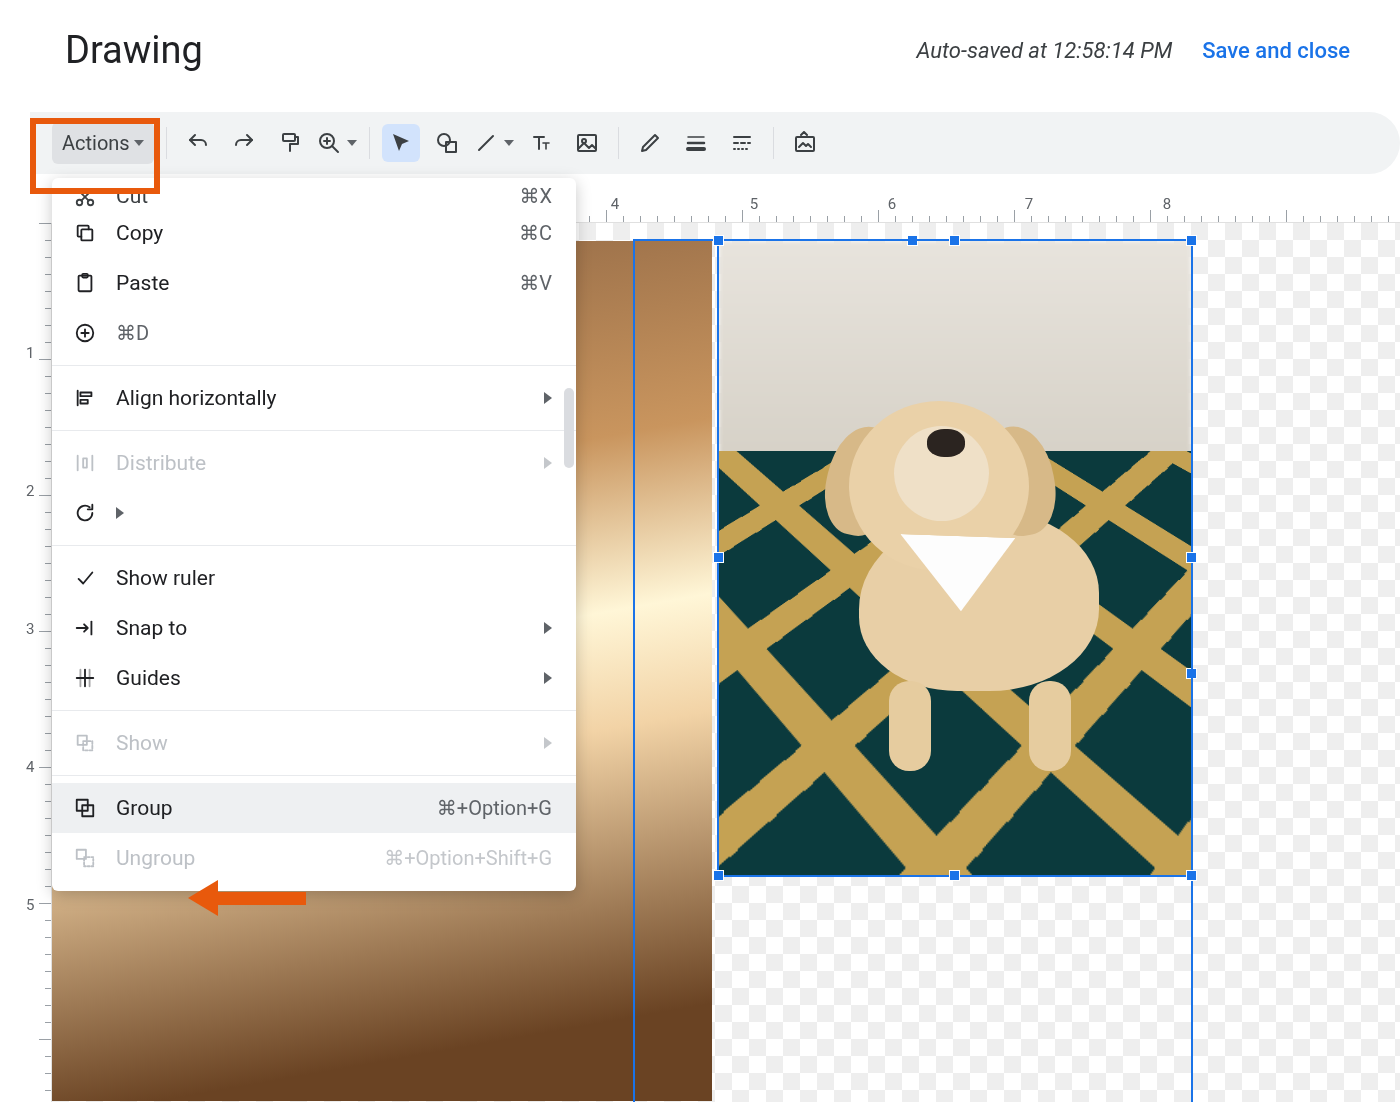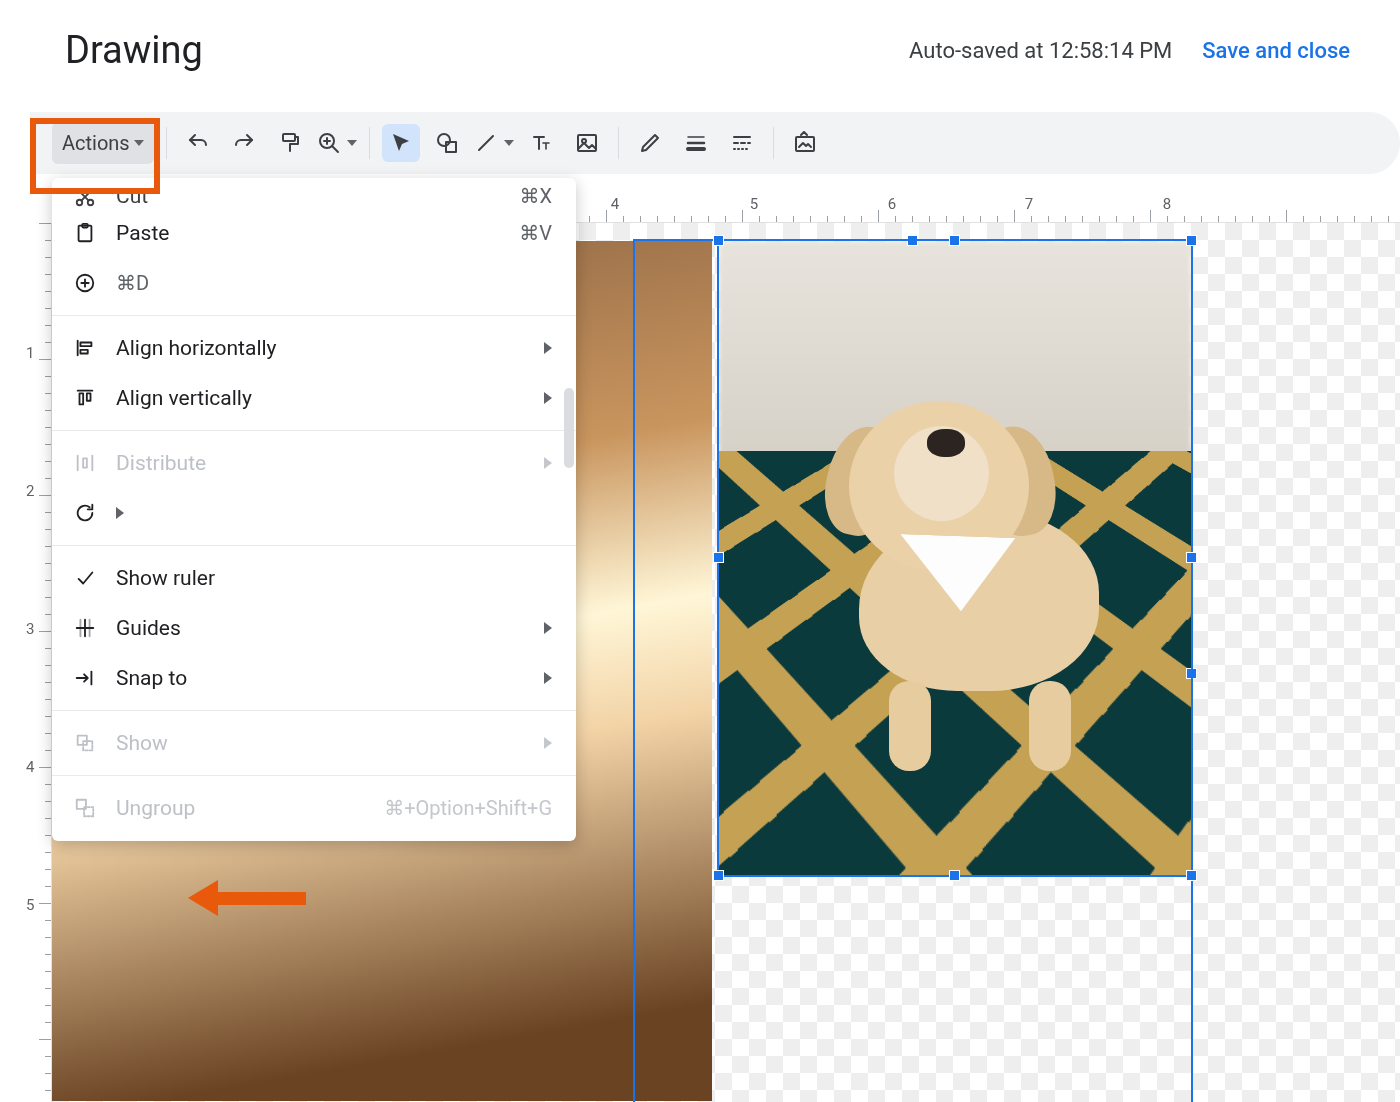--- a/index.html
+++ b/index.html
@@ -1,21 +1,21 @@
 <!DOCTYPE html>
 <html><head>
 <meta charset="utf-8">
 <style>
 * { box-sizing: border-box; margin: 0; padding: 0; }
 body { font-family: 'Google Sans', Roboto, Arial, sans-serif; background: #fff; overflow: hidden; width: 1400px; height: 1102px; position: relative; }
 
 .header { display: flex; align-items: center; justify-content: space-between; padding: 28px 50px 40px 65px; }
 .title { font-size: 38px; color: #202124; font-weight: 400; }
 .save-area { display: flex; align-items: center; gap: 30px; font-size: 22px; }
-.autosave { color: #3c4043; }
+.autosave { color: #3c4043; font-style: italic; }
 .save-close { color: #1a73e8; cursor: pointer; font-weight: 500; }
 
 .toolbar { background: #f1f3f4; border-radius: 0 40px 40px 0; margin-left: 30px; margin-right: 0px; height: 62px; display: flex; align-items: center; padding: 0 12px; position: relative; }
 .toolbar-btn { display: flex; align-items: center; justify-content: center; height: 38px; min-width: 38px; border-radius: 6px; color: #3c4043; cursor: pointer; margin: 12px 4px; }
 .toolbar-btn.active { background: #d2e3fc; }
 .toolbar-btn.actions { background: #dfe1e4; padding: 0 10px; font-size: 20px; color: #3c4043; gap: 4px; margin-left: 10px; height: 42px;}
 .toolbar-sep { width: 1px; height: 32px; background: #dadce0; margin: 0 8px; }
 .caret-down { width: 0; height: 0; border-left: 5px solid transparent; border-right: 5px solid transparent; border-top: 6px solid #5f6368; }
 svg.ticon { width: 24px; height: 24px; stroke: #3c4043; stroke-width: 2; fill: none; stroke-linecap: round; stroke-linejoin: round; }
 svg.ticon.filled { fill: #3c4043; stroke: none; }
@@ -383,20 +383,30 @@
           <circle cx="18" cy="18" r="3"></circle>
           <path d="M8 16L20 4M16 16L4 4"></path>
         </svg>
       </span>
     <span class="mlabel">Cut</span>
     <span class="mshort">⌘X</span>
   </div>
   <div class="mrow">
     <span class="micon">
         <svg class="micon-svg" viewBox="0 0 24 24">
+          <rect x="8" y="8" width="12" height="12" rx="1"></rect>
+          <path d="M16 8V5a1 1 0 0 0-1-1H5a1 1 0 0 0-1 1v10a1 1 0 0 0 1 1h3"></path>
+        </svg>
+      </span>
+    <span class="mlabel">Copy</span>
+    <span class="mshort">⌘C</span>
+  </div>
+  <div class="mrow">
+    <span class="micon">
+        <svg class="micon-svg" viewBox="0 0 24 24">
           <rect x="5" y="4" width="14" height="17" rx="1"></rect>
           <rect x="9" y="2" width="6" height="4" rx="1"></rect>
         </svg>
       </span>
     <span class="mlabel">Paste</span>
     <span class="mshort">⌘V</span>
   </div>
   <div class="mrow">
     <span class="micon">
         <svg class="micon-svg" viewBox="0 0 24 24">
@@ -412,31 +422,20 @@
     <span class="micon">
         <svg class="micon-svg" viewBox="0 0 24 24">
           <line x1="4" y1="4" x2="4" y2="20"></line>
           <rect x="7" y="6" width="12" height="4"></rect>
           <rect x="7" y="14" width="8" height="4"></rect>
         </svg>
       </span>
     <span class="mlabel">Align horizontally</span>
     <span class="msub"></span>
   </div>
-  <div class="mrow">
-    <span class="micon">
-        <svg class="micon-svg" viewBox="0 0 24 24">
-          <line x1="4" y1="4" x2="20" y2="4"></line>
-          <rect x="6" y="7" width="4" height="12"></rect>
-          <rect x="14" y="7" width="4" height="8"></rect>
-        </svg>
-      </span>
-    <span class="mlabel">Align vertically</span>
-    <span class="msub"></span>
-  </div>
   <div class="mdiv"></div>
   <div class="mrow disabled">
     <span class="micon">
         <svg class="micon-svg" viewBox="0 0 24 24">
           <line x1="4" y1="4" x2="4" y2="20"></line>
           <line x1="20" y1="4" x2="20" y2="20"></line>
           <rect x="10" y="7" width="4" height="10"></rect>
         </svg>
       </span>
     <span class="mlabel">Distribute</span>
@@ -452,56 +451,66 @@
     <span class="msub"></span>
   </div>
   <div class="mdiv"></div>
   <div class="mrow">
     <span class="micon">
         <svg class="micon-svg" viewBox="0 0 24 24">
           <polyline points="5 13 10 18 20 6"></polyline>
         </svg>
       </span>
     <span class="mlabel">Show ruler</span>
+  </div>
+  <div class="mrow">
+    <span class="micon">
+        <svg class="micon-svg" viewBox="0 0 24 24">
+          <line x1="3" y1="12" x2="14" y2="12"></line>
+          <polyline points="11 8 15 12 11 16"></polyline>
+          <line x1="19" y1="5" x2="19" y2="19"></line>
+        </svg>
+      </span>
+    <span class="mlabel">Snap to</span>
+    <span class="msub"></span>
   </div>
   <div class="mrow">
     <span class="micon">
         <svg class="micon-svg" viewBox="0 0 24 24">
           <line x1="12" y1="3" x2="12" y2="21"></line>
           <line x1="3" y1="12" x2="21" y2="12"></line>
           <line x1="7" y1="3" x2="7" y2="21" stroke-opacity=".4"></line>
           <line x1="17" y1="3" x2="17" y2="21" stroke-opacity=".4"></line>
         </svg>
       </span>
     <span class="mlabel">Guides</span>
     <span class="msub"></span>
   </div>
-  <div class="mrow">
-    <span class="micon">
-        <svg class="micon-svg" viewBox="0 0 24 24">
-          <line x1="3" y1="12" x2="14" y2="12"></line>
-          <polyline points="11 8 15 12 11 16"></polyline>
-          <line x1="19" y1="5" x2="19" y2="19"></line>
-        </svg>
-      </span>
-    <span class="mlabel">Snap to</span>
-    <span class="msub"></span>
-  </div>
   <div class="mdiv"></div>
   <div class="mrow disabled">
     <span class="micon">
         <svg class="micon-svg" viewBox="0 0 24 24">
           <rect x="4" y="4" width="10" height="10"></rect>
           <rect x="10" y="10" width="10" height="10" stroke-dasharray="3 2"></rect>
         </svg>
       </span>
     <span class="mlabel">Show</span>
     <span class="msub"></span>
   </div>
   <div class="mdiv"></div>
+  <div class="mrow hover">
+    <span class="micon">
+        <svg class="micon-svg" viewBox="0 0 24 24">
+          <rect x="3" y="3" width="12" height="12"></rect>
+          <rect x="9" y="9" width="12" height="12"></rect>
+        </svg>
+      </span>
+    <span class="mlabel">Group</span>
+    <span class="mshort">⌘+Option+G</span>
+  </div>
   <div class="mrow disabled">
     <span class="micon">
         <svg class="micon-svg" viewBox="0 0 24 24">
           <rect x="3" y="3" width="10" height="10"></rect>
           <rect x="11" y="11" width="10" height="10" stroke-dasharray="2 2"></rect>
         </svg>
       </span>
     <span class="mlabel">Ungroup</span>
     <span class="mshort">⌘+Option+Shift+G</span>
   </div>

